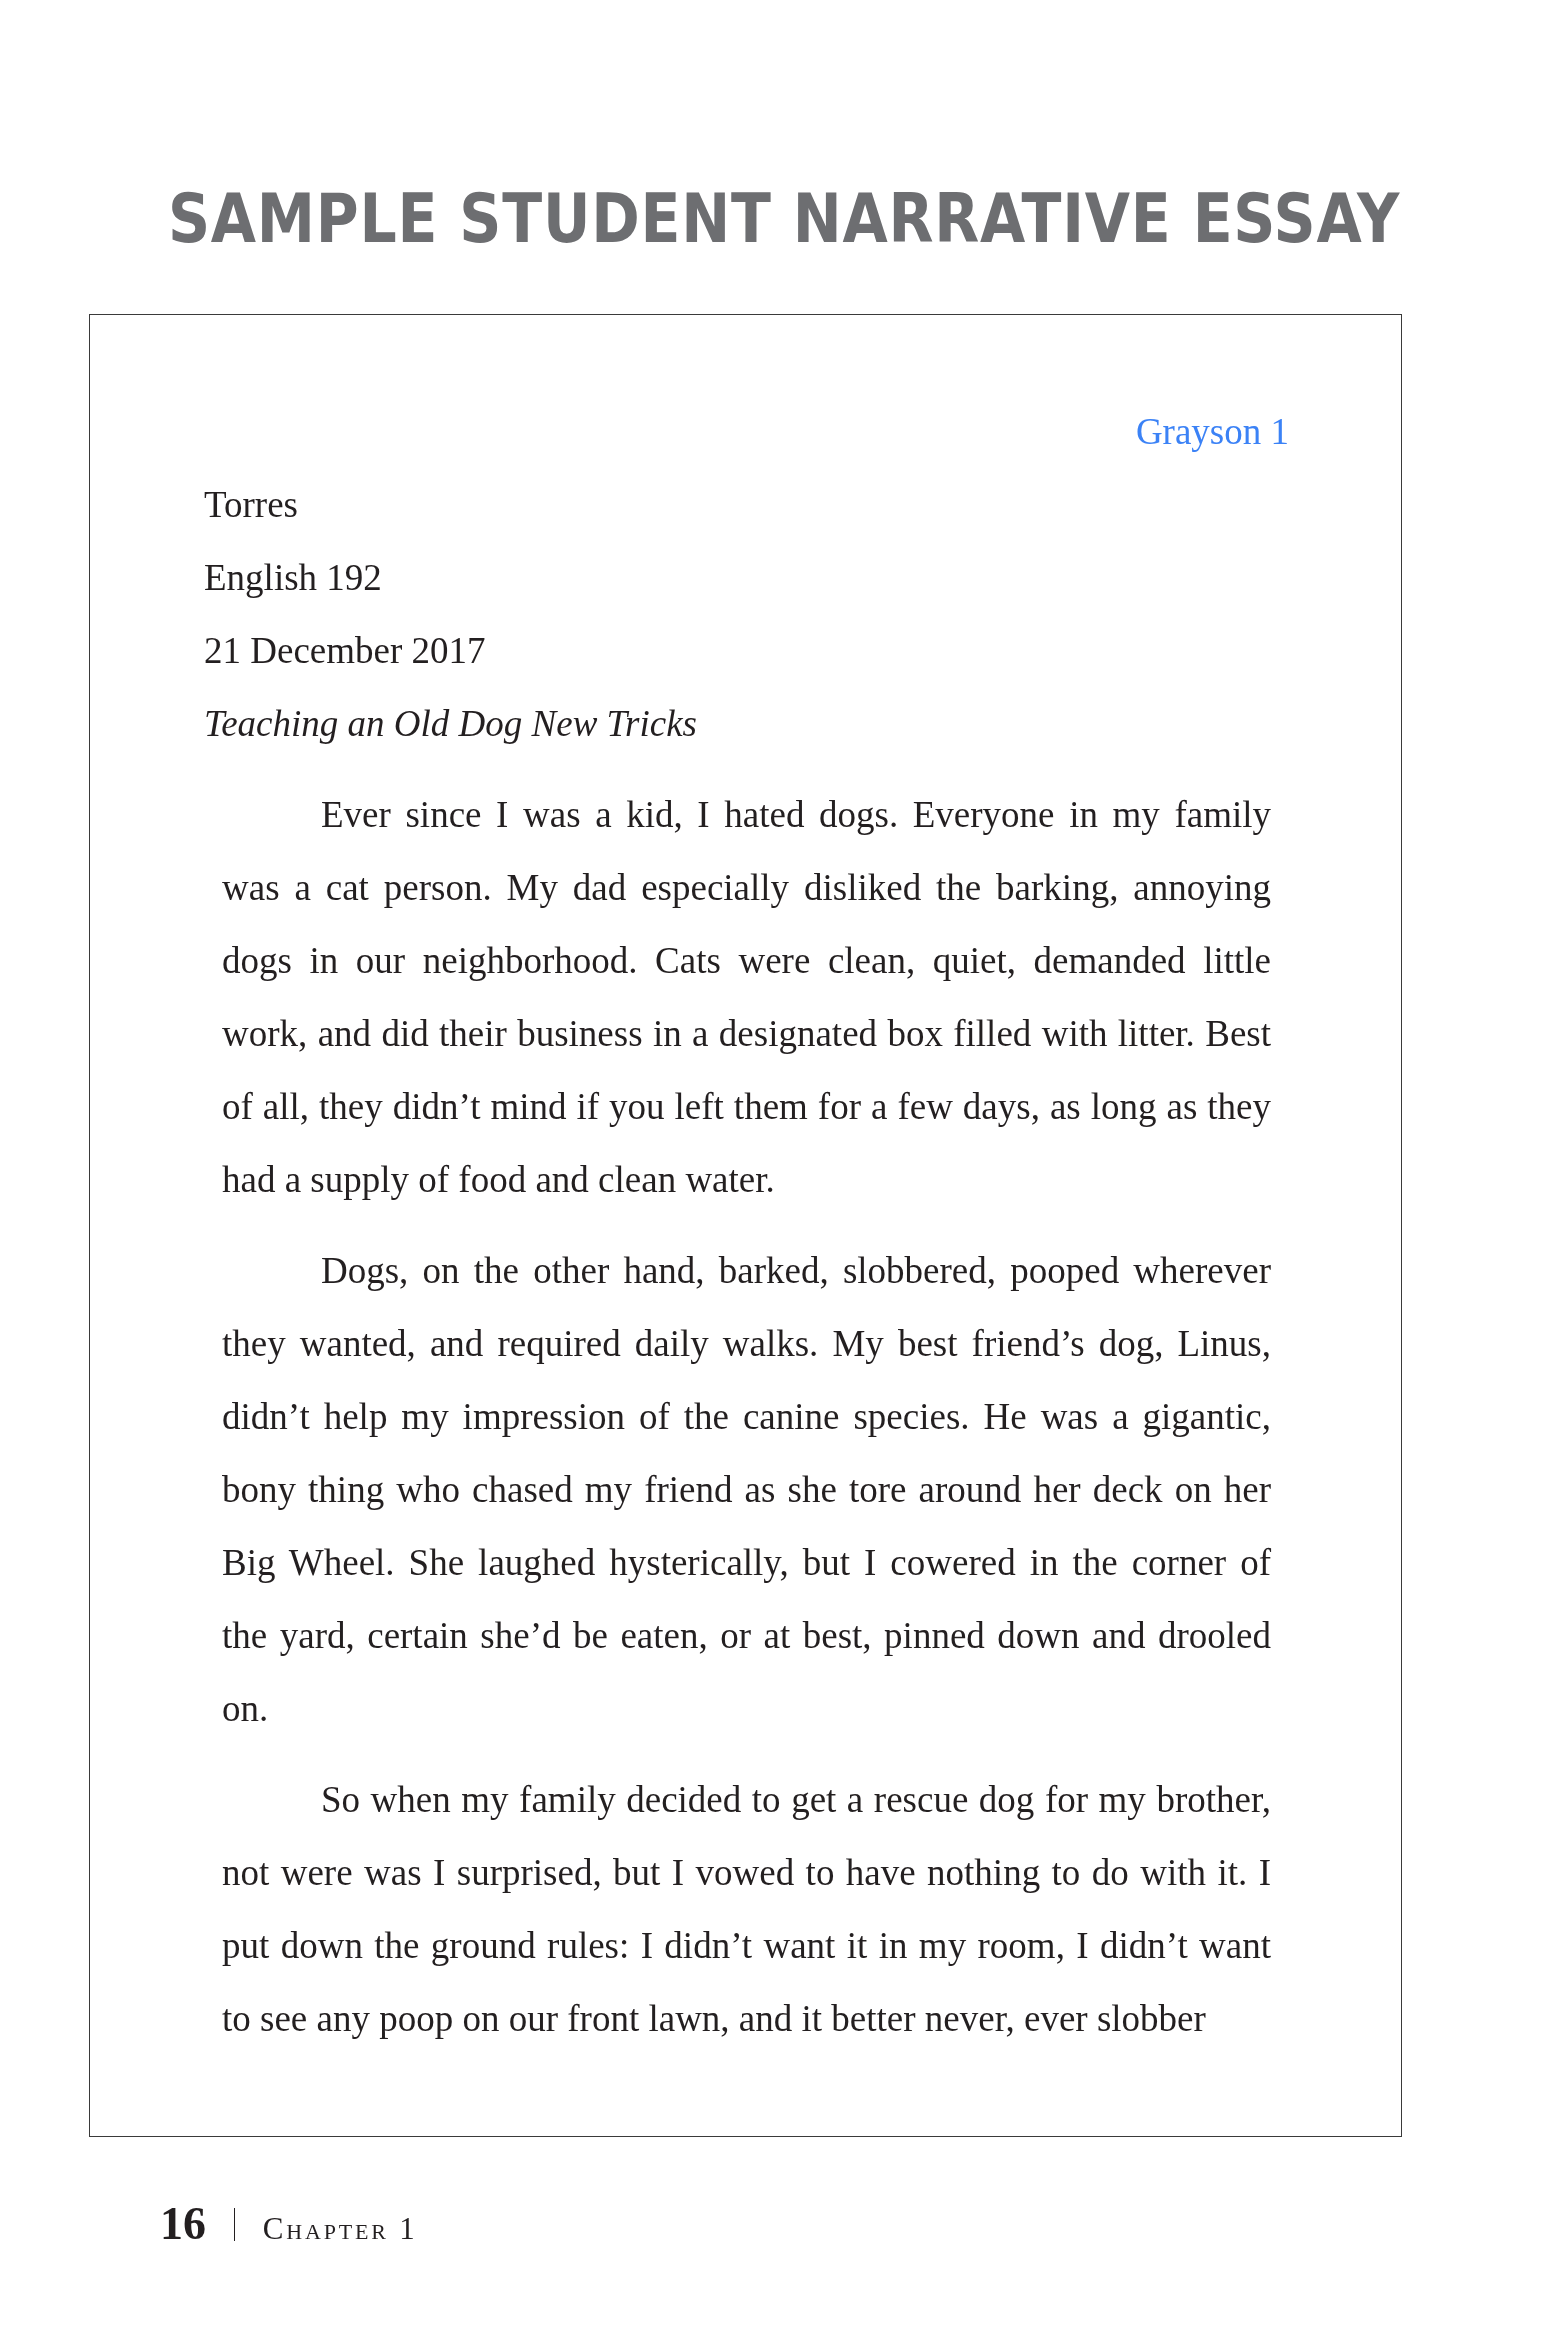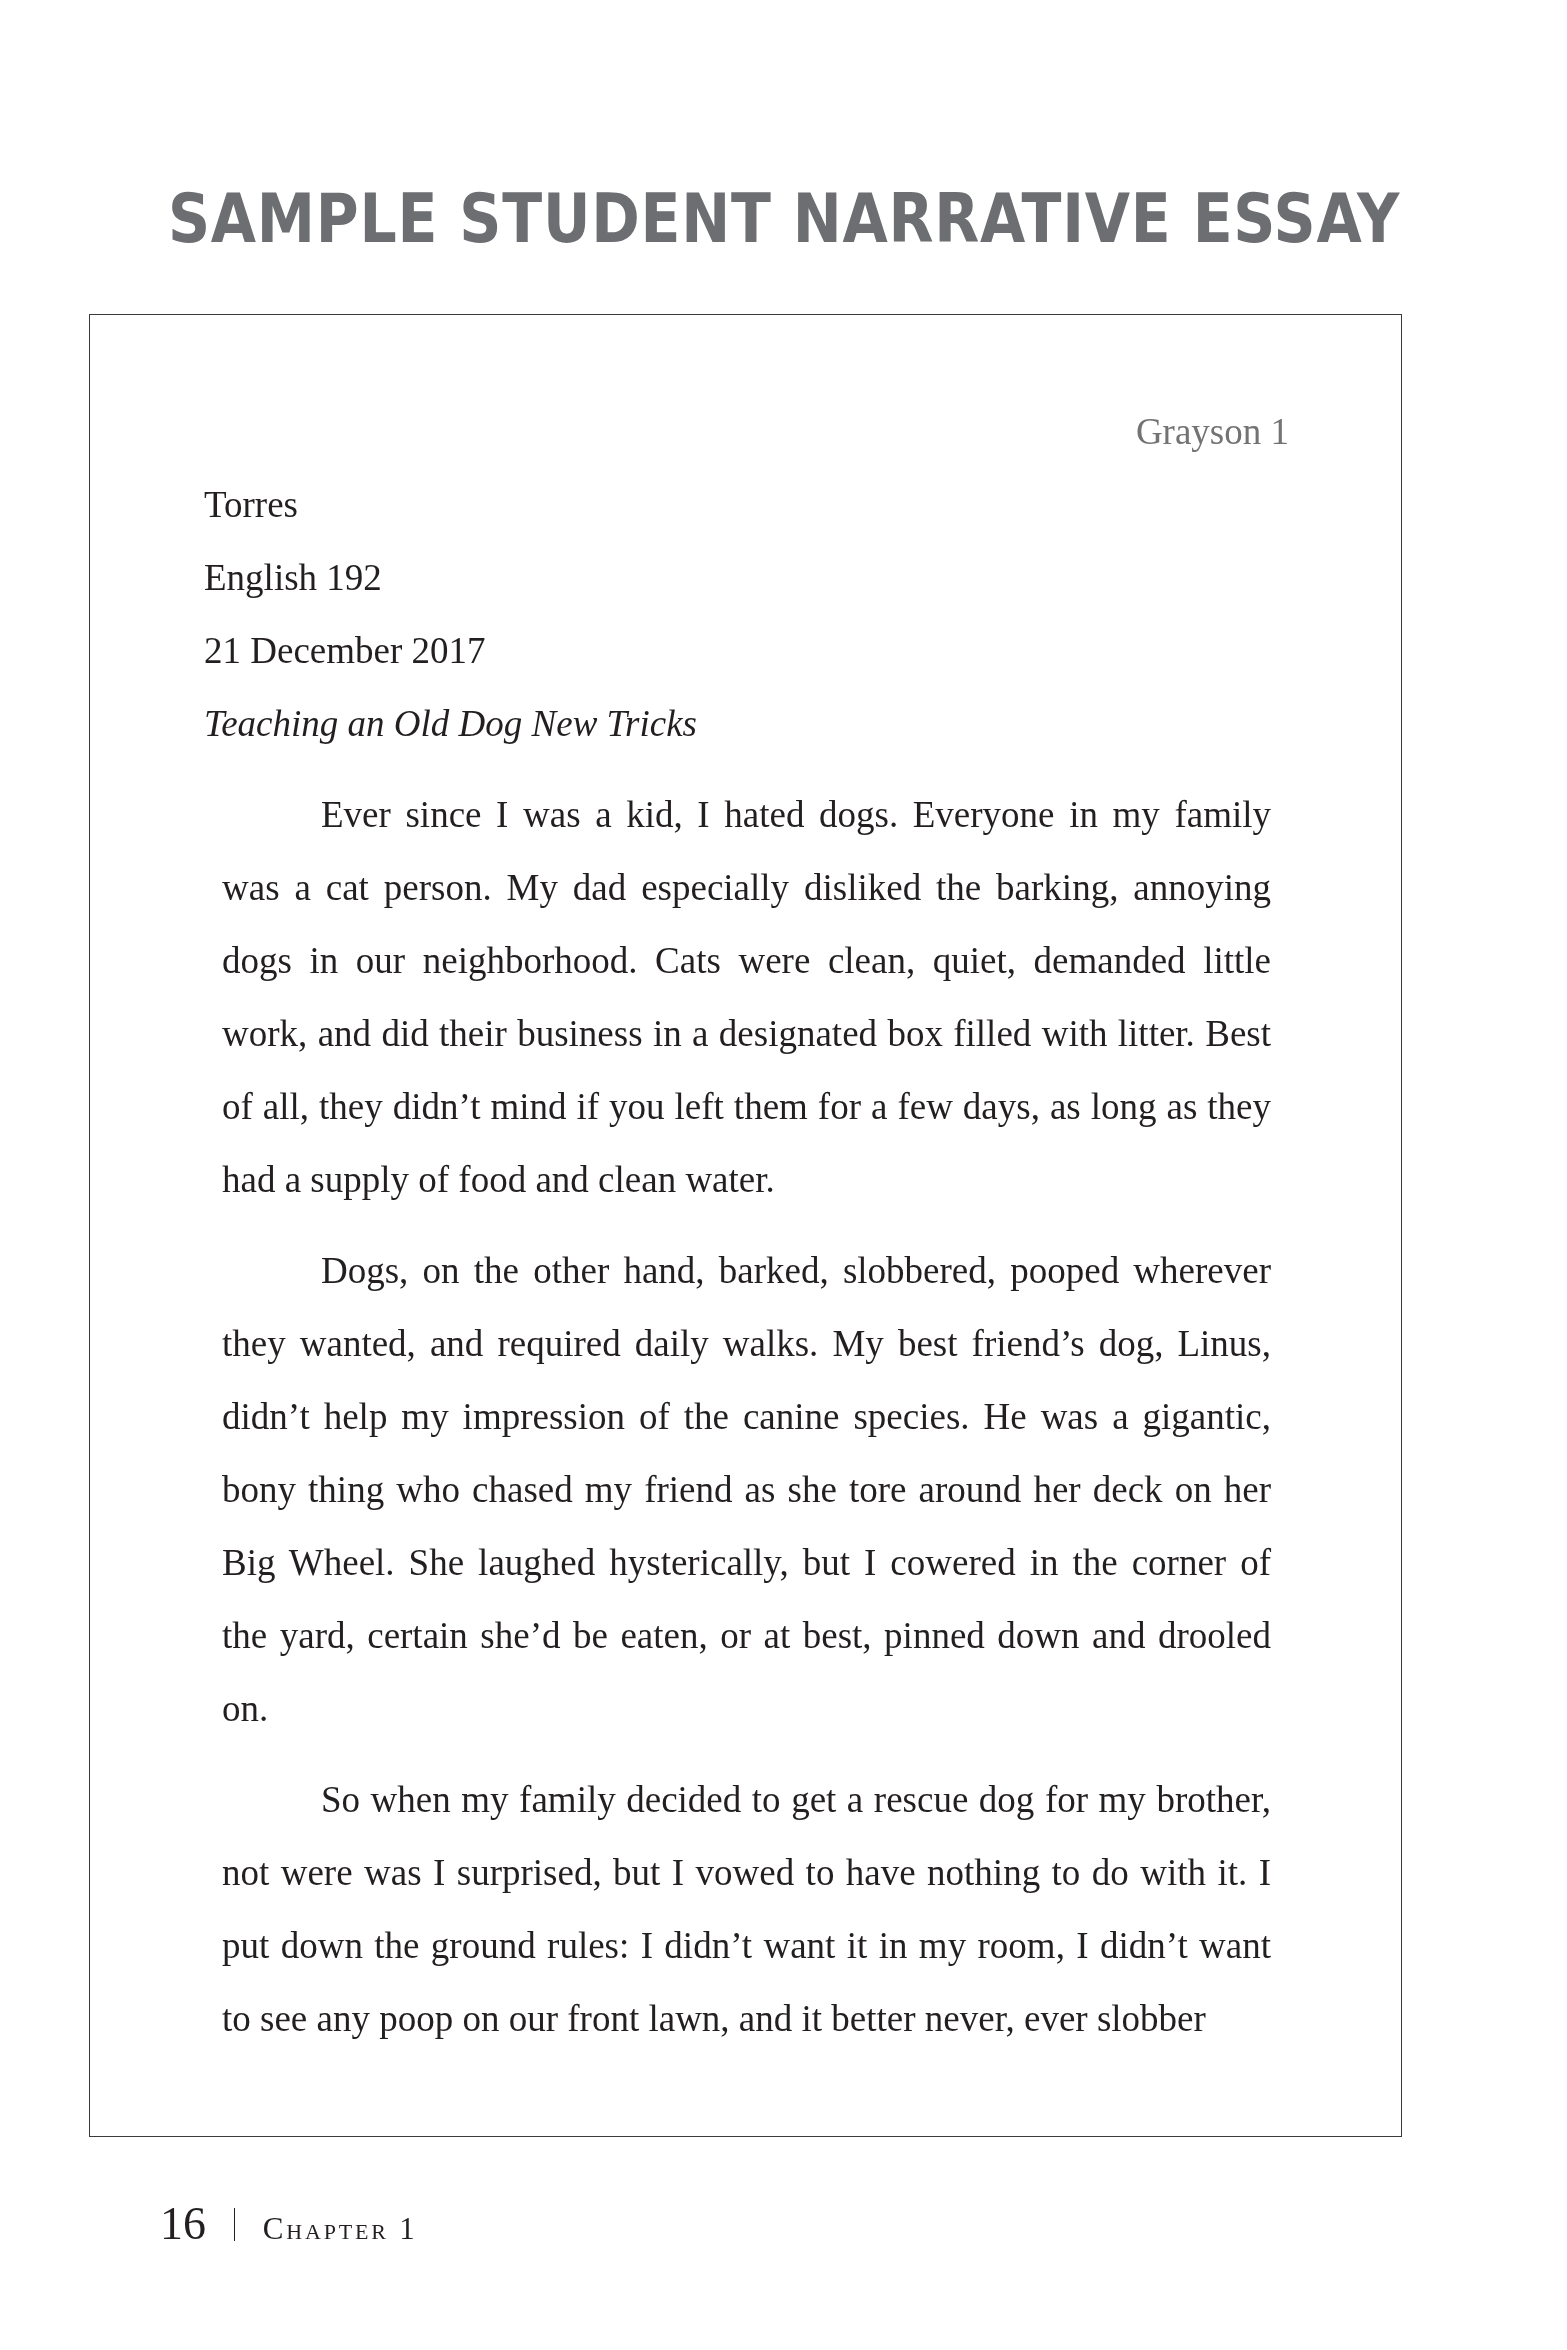--- a/index.html
+++ b/index.html
@@ -16,31 +16,31 @@
   .essay-box {
     position:absolute; left:89px; top:314px; width:1313px; height:1823px;
     border:1.8px solid #3a3a3a; box-sizing:border-box; background:#fff;
   }
 
   .essay {
     position:absolute; left:204px; top:395px; width:1085px;
     font-family:"Liberation Serif", serif; font-size:37px; color:#231f20;
     line-height:73px;
   }
-  .running-head { text-align:right; color:#737373; }
+  .running-head { text-align:right; color:#3b82f6; }
   .heading-line { margin:0; }
   .essay-title { text-align:left; margin:0;font-style:italic; }
   .para { margin:18px; text-indent:99px; text-align:justify; }
 
   .footer {
     position:absolute; left:160px; top:2197px;
     font-family:"Liberation Serif", serif; color:#231f20;
     display:flex; align-items:baseline;
   }
-  .page-num { font-size:46px; }
+  .page-num { font-size:46px;font-weight:bold; }
   .footer-sep { display:inline-block; width:1.8px; height:33px; background:#231f20; margin:0 27.5px 0 27.5px; position:relative; top:1.8px; }
   .chapter { font-size:31px; letter-spacing:2.8px; font-variant:small-caps; }
 </style>
 </head>
 <body>
 
 <div class="section-title">SAMPLE STUDENT NARRATIVE ESSAY</div>
 
 <div class="essay-box"></div>
 

